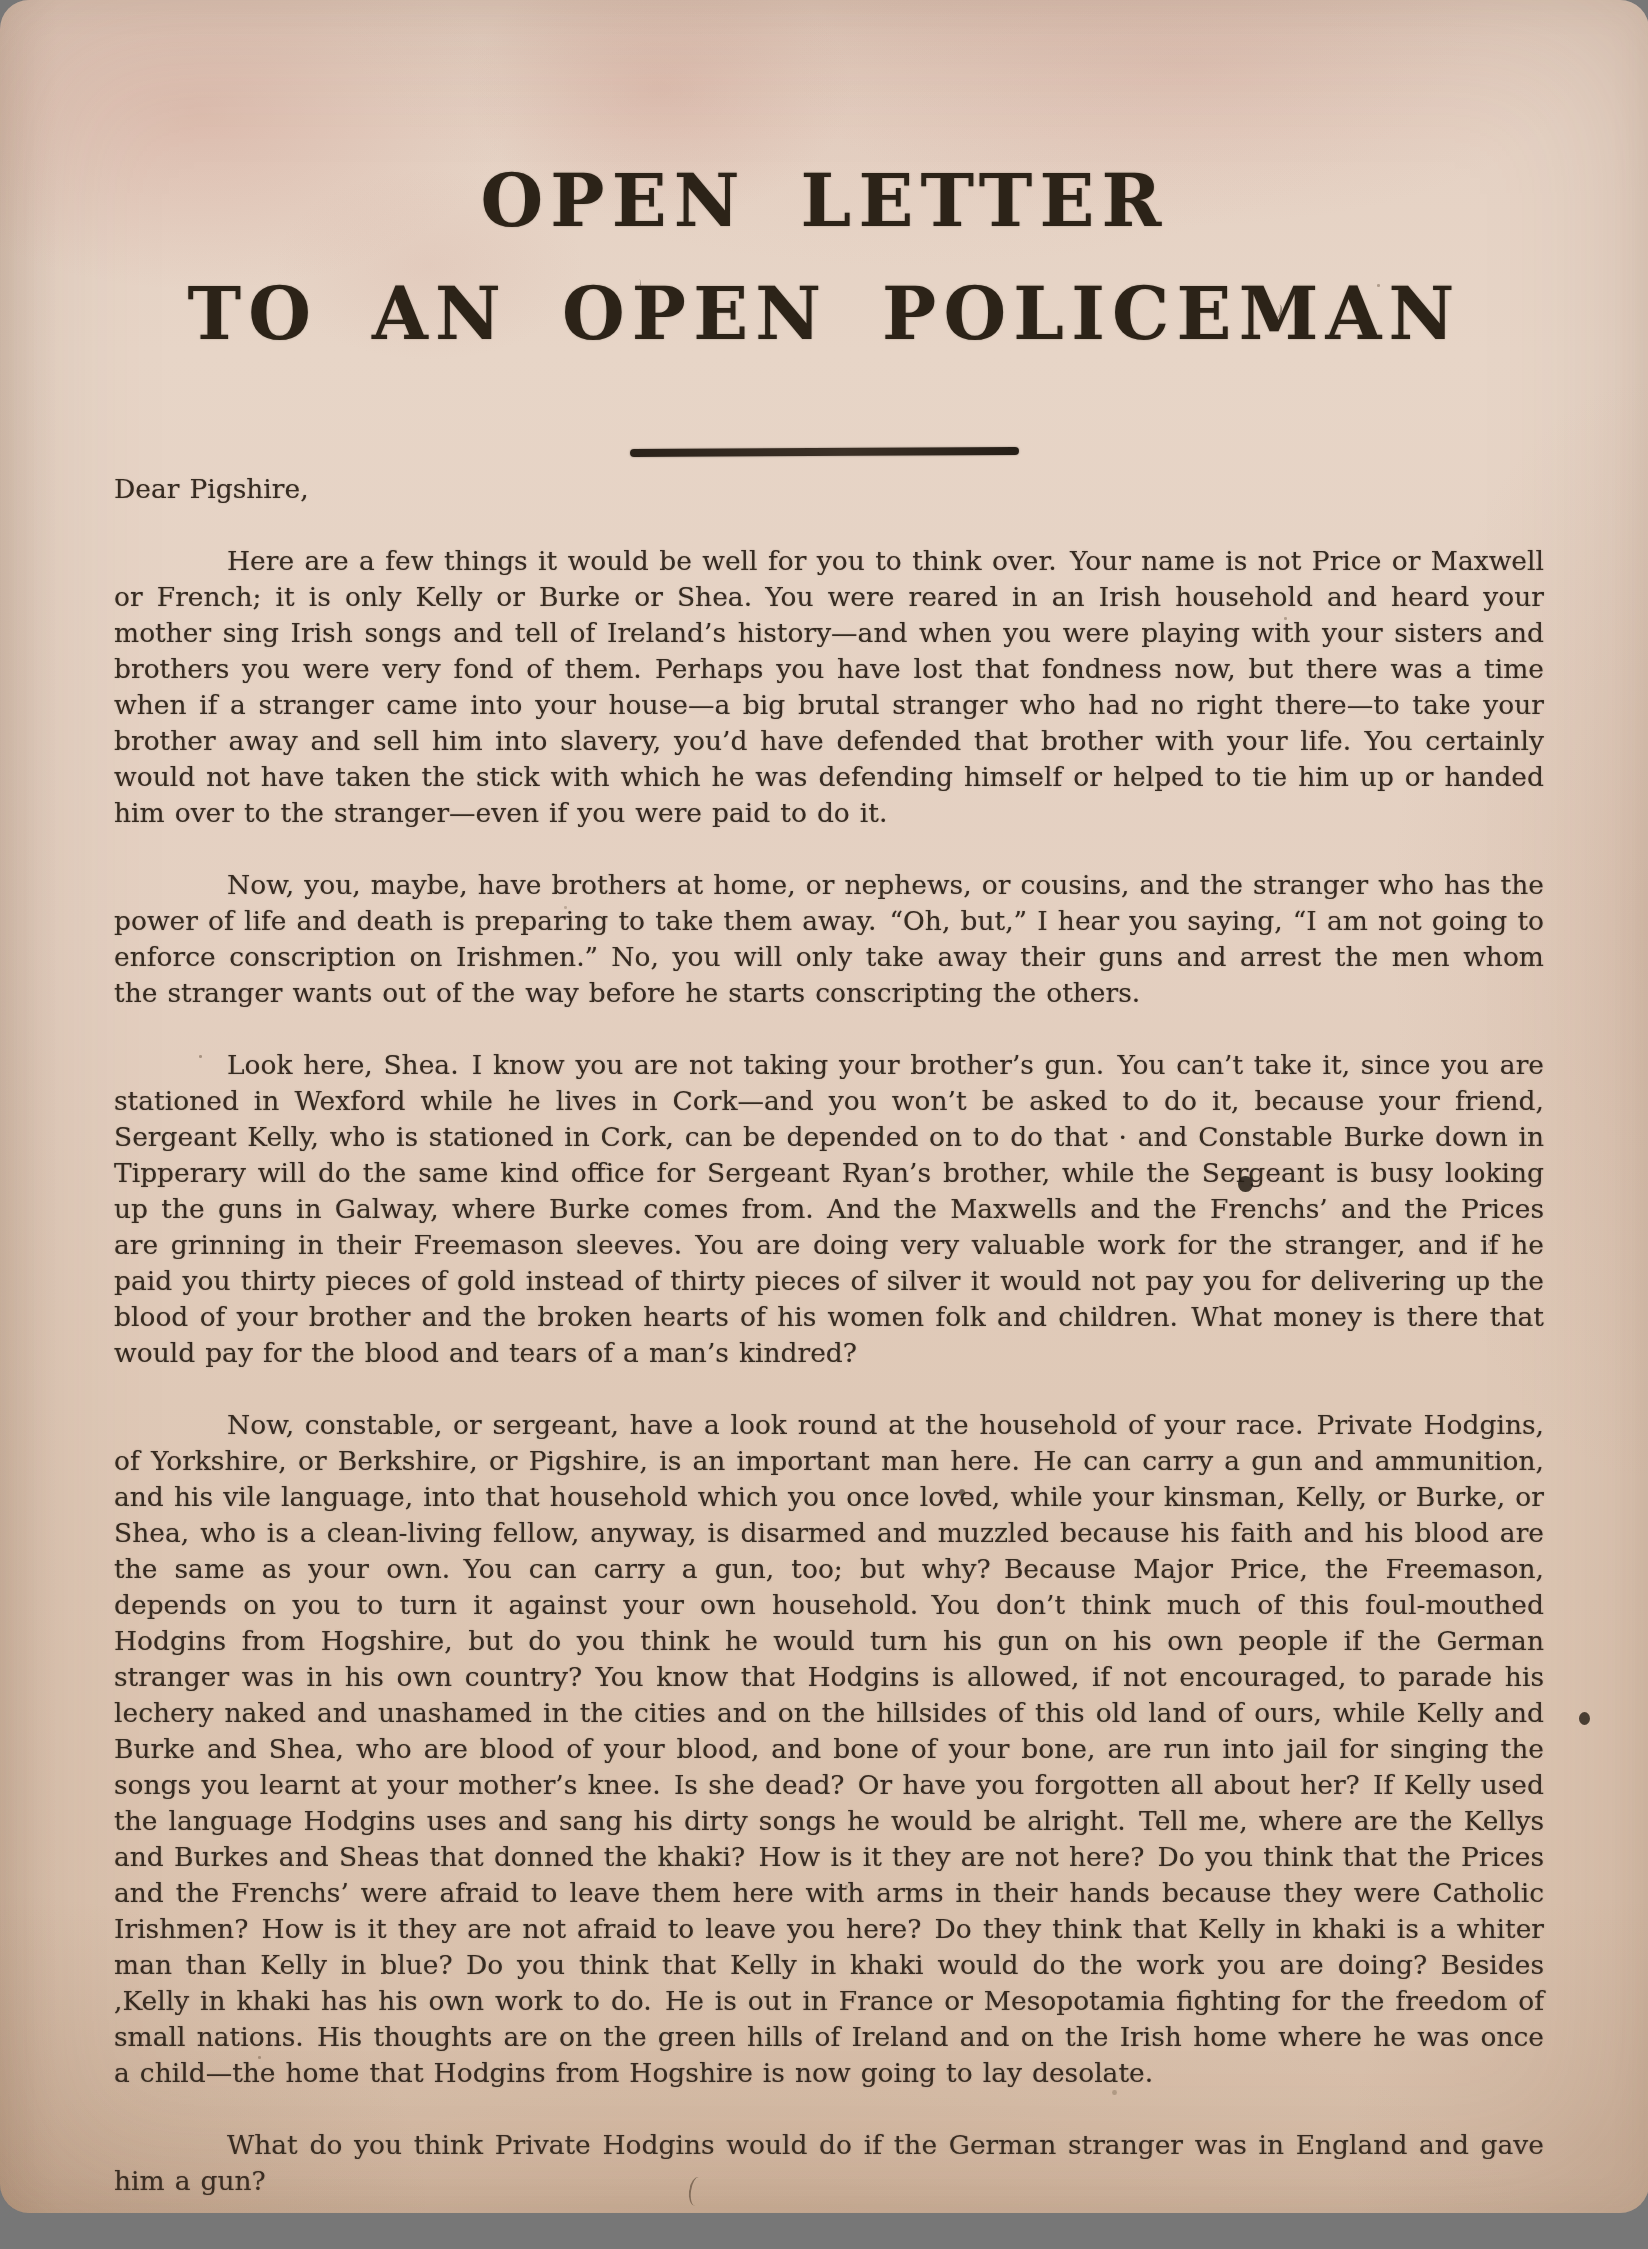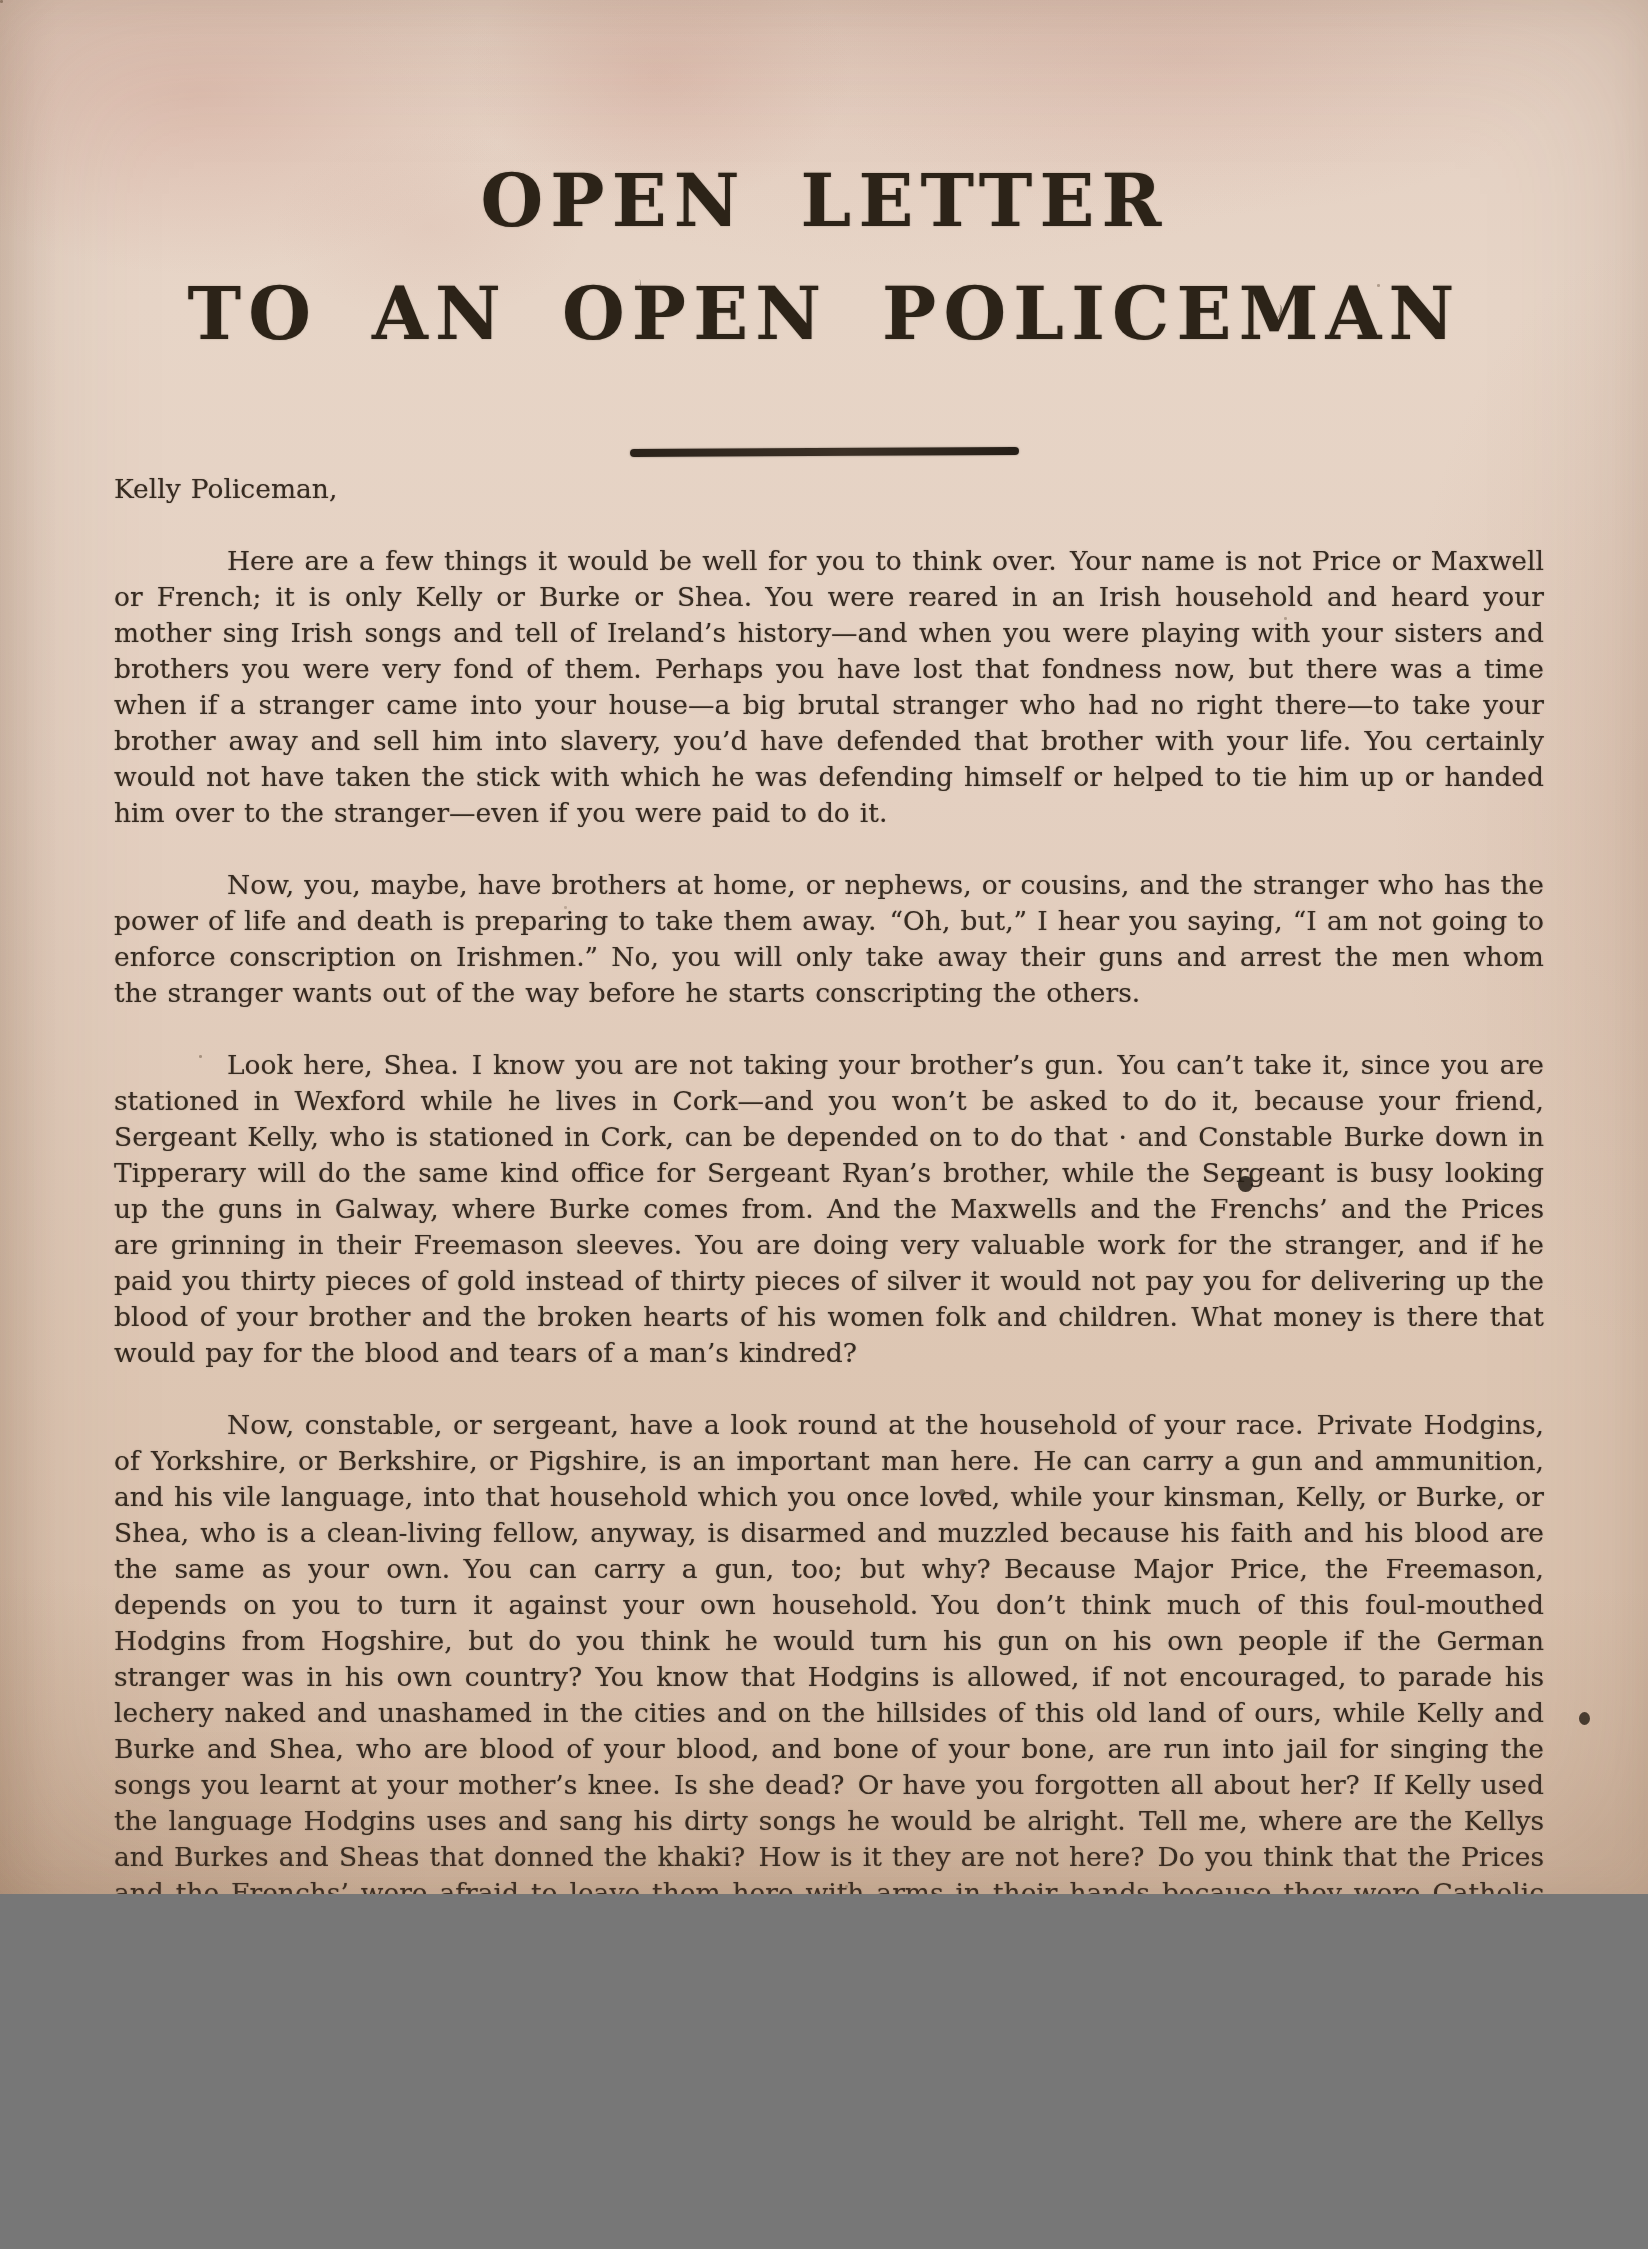--- a/index.html
+++ b/index.html
@@ -4,37 +4,38 @@
 <style>
   :root{
     --paper:#e3cec0;
     --paper-deep:#cfb5a1;
     --ink:#362b21;
     --title-ink:#2c2318;
   }
   html,body{margin:0;padding:0;background:#777;}
   .page{
     position:relative;
-    width:1649px;height:1894px;
+    width:1649px;height:2213px;
     overflow:hidden;
     background-color:var(--paper);
     background-image:
       radial-gradient(ellipse 445px 257px at 12% 5%,  rgba(201,142,128,0.30), transparent 70%),
       radial-gradient(ellipse 274px 188px at 40% 4%,  rgba(201,142,128,0.26), transparent 70%),
       radial-gradient(ellipse 547px 222px at 72% 3%,  rgba(205,152,140,0.22), transparent 72%),
       radial-gradient(ellipse 770px 359px at 55% 0%,  rgba(210,162,148,0.15), transparent 75%),
       radial-gradient(ellipse 222px 137px at 26% 12%, rgba(198,140,126,0.12), transparent 70%),
       radial-gradient(ellipse 359px 770px at 100% 42%,rgba(183,142,114,0.16), transparent 72%),
       radial-gradient(ellipse 599px 445px at 0% 100%, rgba(132,94,64,0.22),  transparent 72%),
       radial-gradient(ellipse 1112px 359px at 45% 101%,rgba(168,128,92,0.16), transparent 72%),
       radial-gradient(ellipse 359px 359px at 97% 97%, rgba(150,115,88,0.15), transparent 70%),
       linear-gradient(90deg, rgba(120,88,62,0.10) 0%, rgba(120,88,62,0.0) 3.5%),
       linear-gradient(180deg,#e4d0c2 0%,#e7d5c7 16%,#e4d0c1 42%,#ddc6b3 72%,#d7bea9 100%);
     font-family:"DejaVu Serif","Liberation Serif",serif;
     color:var(--ink);
+    border-radius:29px;
   }
   .page::after{
     content:"";position:absolute;inset:0;pointer-events:none;
     box-shadow:inset 0 0 162px rgba(118,84,58,0.22), inset 0 0 39px rgba(118,84,58,0.10);
   }
   .title{
     position:absolute;top:144px;left:0;width:100%;
     margin:0;text-align:center;
     font-size:72px;line-height:113px;font-weight:bold;
     letter-spacing:0.10em;word-spacing:0.30em;
@@ -100,21 +101,21 @@
 <div class="page">
 
   <h1 class="title">
     <span>OPEN LETTER</span>
     <span>TO AN OPEN POLICEMAN</span>
   </h1>
 
   <div class="rule"></div>
 
   <div class="letter">
-    <p class="salutation">Kelly Policeman,</p>
+    <p class="salutation">Dear Pigshire,</p>
     <p>Here are a few things it would be well for you to think over. Your name is not Price or Maxwell or French; it is only Kelly or Burke or Shea. You were reared in an Irish household and heard your mother sing Irish songs and tell of Ireland’s history—and when you were playing with your sisters and brothers you were very fond of them. Perhaps you have lost that fondness now, but there was a time when if a stranger came into your house—a big brutal stranger who had no right there—to take your brother away and sell him into slavery, you’d have defended that brother with your life. You certainly would not have taken the stick with which he was defending himself or helped to tie him up or handed him over to the stranger—even if you were paid to do it.</p>
     <p>Now, you, maybe, have brothers at home, or nephews, or cousins, and the stranger who has the power of life and death is preparing to take them away. “Oh, but,” I hear you saying, “I am not going to enforce conscription on Irishmen.” No, you will only take away their guns and arrest the men whom the stranger wants out of the way before he starts conscripting the others.</p>
     <p>Look here, Shea. I know you are not taking your brother’s gun. You can’t take it, since you are stationed in Wexford while he lives in Cork—and you won’t be asked to do it, because your friend, Sergeant Kelly, who is stationed in Cork, can be depended on to do that · and Constable Burke down in Tipperary will do the same kind office for Sergeant Ryan’s brother, while the Sergeant is busy looking up the guns in Galway, where Burke comes from. And the Maxwells and the Frenchs’ and the Prices are grinning in their Freemason sleeves. You are doing very valuable work for the stranger, and if he paid you thirty pieces of gold instead of thirty pieces of silver it would not pay you for delivering up the blood of your brother and the broken hearts of his women folk and children. What money is there that would pay for the blood and tears of a man’s kindred?</p>
     <p>Now, constable, or sergeant, have a look round at the household of your race. Private Hodgins, of Yorkshire, or Berkshire, or Pigshire, is an important man here. He can carry a gun and ammunition, and his vile language, into that household which you once loved, while your kinsman, Kelly, or Burke, or Shea, who is a clean-living fellow, anyway, is disarmed and muzzled because his faith and his blood are the same as your own. You can carry a gun, too; but why? Because Major Price, the Freemason, depends on you to turn it against your own household. You don’t think much of this foul-mouthed Hodgins from Hogshire, but do you think he would turn his gun on his own people if the German stranger was in his own country? You know that Hodgins is allowed, if not encouraged, to parade his lechery naked and unashamed in the cities and on the hillsides of this old land of ours, while Kelly and Burke and Shea, who are blood of your blood, and bone of your bone, are run into jail for singing the songs you learnt at your mother’s knee. Is she dead? Or have you forgotten all about her? If Kelly used the language Hodgins uses and sang his dirty songs he would be alright. Tell me, where are the Kellys and Burkes and Sheas that donned the khaki? How is it they are not here? Do you think that the Prices and the Frenchs’ were afraid to leave them here with arms in their hands because they were Catholic Irishmen? How is it they are not afraid to leave you here? Do they think that Kelly in khaki is a whiter man than Kelly in blue? Do you think that Kelly in khaki would do the work you are doing? Besides ,Kelly in khaki has his own work to do. He is out in France or Mesopotamia fighting for the freedom of small nations. His thoughts are on the green hills of Ireland and on the Irish home where he was once a child—the home that Hodgins from Hogshire is now going to lay desolate.</p>
     <p>What do you think Private Hodgins would do if the German stranger was in England and gave him a gun?</p>
   </div>
 
   <div class="blot b1"></div>
   <div class="blot b2"></div>
   <div class="blot b3"></div>

